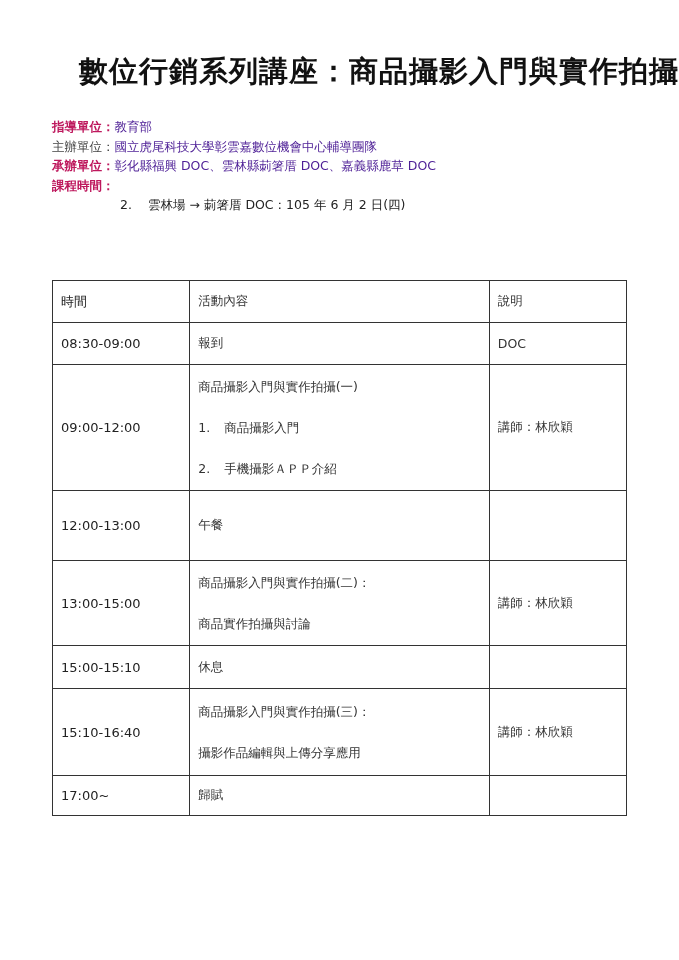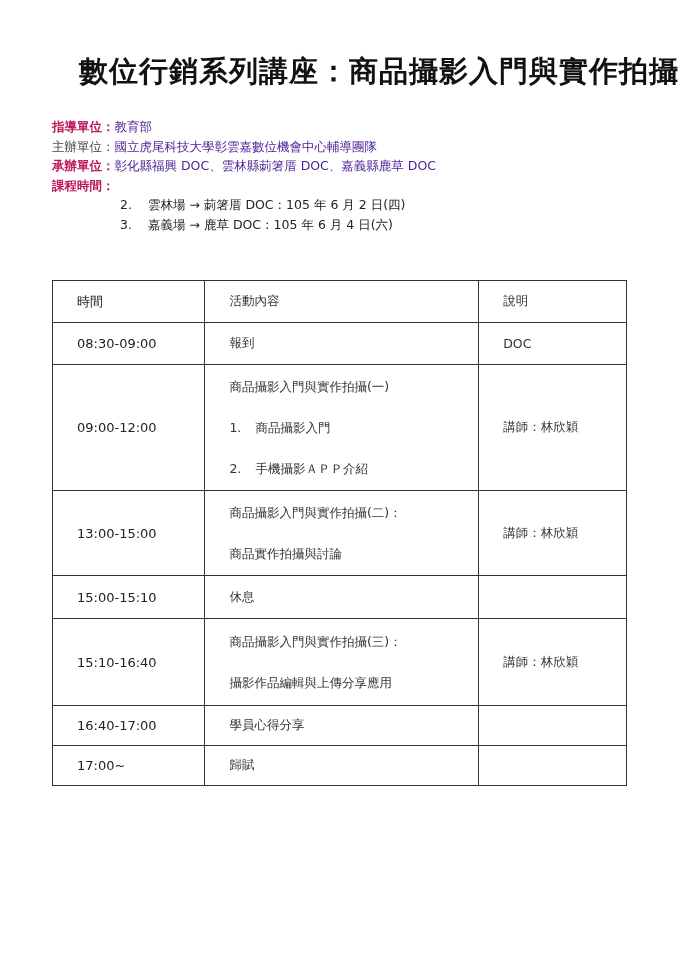--- a/index.html
+++ b/index.html
@@ -19,21 +19,21 @@
     .lbl-reg { color: #444; }
     .val { color: #4c1d95; }
     .sched { margin-left: 68px; }
     .sched-item { white-space: nowrap; }
     .sched-num { display: inline-block; width: 28px; }
     table.agenda {
       position: absolute; left: 52px; top: 280px;
       border-collapse: collapse; width: 575px; font-size: 12.5px; color: #333;
     }
     table.agenda td {
-      border: 1.5px solid #333; padding: 0 24px; vertical-align: middle;
+      border: 1.5px solid #333; padding: 0 8px; vertical-align: middle;
     }
     .c1 { width: 120px; font-size: 13px; color: #222; }
     .c2 { width: 282px; }
     .c3 { width: 120px; }
     .center { text-align: left; }
     .multi div { line-height: 20px; }
     .multi .gap { height: 21px; }
     .num { display: inline-block; width: 26px; }
   </style>
 </head>
@@ -47,21 +47,20 @@
   </div>
   <div class="info-line">
     <span class="lbl-reg">主辦單位：</span><span class="val">國立虎尾科技大學彰雲嘉數位機會中心輔導團隊</span>
   </div>
   <div class="info-line">
     <span class="lbl-bold">承辦單位：</span><span class="val">彰化縣福興 DOC、雲林縣莿箸厝 DOC、嘉義縣鹿草 DOC</span>
   </div>
   <div class="info-line lbl-bold">課程時間：</div>
   <div class="sched">
     <div class="sched-item"><span class="sched-num">2.</span><span>雲林場 → 莿箸厝 DOC：105 年 6 月 2 日(四)</span></div>
-    <div class="sched-item"><span class="sched-num">3.</span><span>嘉義場 → 鹿草 DOC：105 年 6 月 4 日(六)</span></div>
   </div>
 </div>
 
 <table class="agenda">
   <tbody>
       <tr style="height:42px">
     <td class="c1">時間</td>
     <td class="c2">活動內容</td>
     <td class="c3">說明</td>
   </tr>
@@ -74,20 +73,25 @@
     <td class="c1">09:00-12:00</td>
     <td class="c2 multi">
       <div>商品攝影入門與實作拍攝(一)</div>
       <div class="gap"></div>
       <div><span class="num">1.</span><span>商品攝影入門</span></div>
       <div class="gap"></div>
       <div><span class="num">2.</span><span>手機攝影ＡＰＰ介紹</span></div>
     </td>
     <td class="c3 center">講師：林欣穎</td>
   </tr>
+  <tr style="height:70px">
+    <td class="c1">12:00-13:00</td>
+    <td class="c2">午餐</td>
+    <td class="c3 center"></td>
+  </tr>
   <tr style="height:85px">
     <td class="c1">13:00-15:00</td>
     <td class="c2 multi">
       <div>商品攝影入門與實作拍攝(二)：</div>
       <div class="gap"></div>
       <div>商品實作拍攝與討論</div>
     </td>
     <td class="c3 center">講師：林欣穎</td>
   </tr>
   <tr style="height:43px">
@@ -98,23 +102,18 @@
   <tr style="height:87px">
     <td class="c1">15:10-16:40</td>
     <td class="c2 multi">
       <div>商品攝影入門與實作拍攝(三)：</div>
       <div class="gap"></div>
       <div>攝影作品編輯與上傳分享應用</div>
     </td>
     <td class="c3 center">講師：林欣穎</td>
   </tr>
   <tr style="height:40px">
-    <td class="c1">16:40-17:00</td>
-    <td class="c2">學員心得分享</td>
-    <td class="c3 center"></td>
-  </tr>
-  <tr style="height:40px">
     <td class="c1">17:00~</td>
     <td class="c2">歸賦</td>
     <td class="c3 center"></td>
   </tr>
 </tbody>
   </table>
 
 </body></html>

